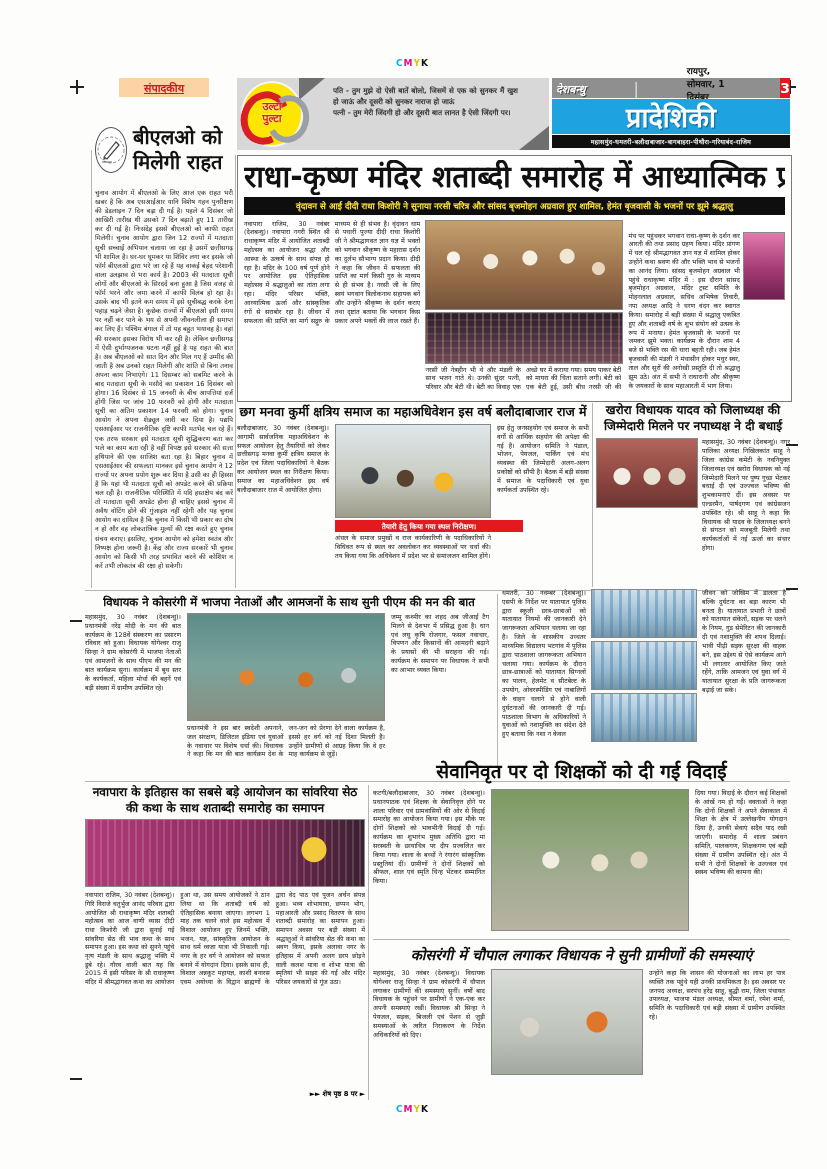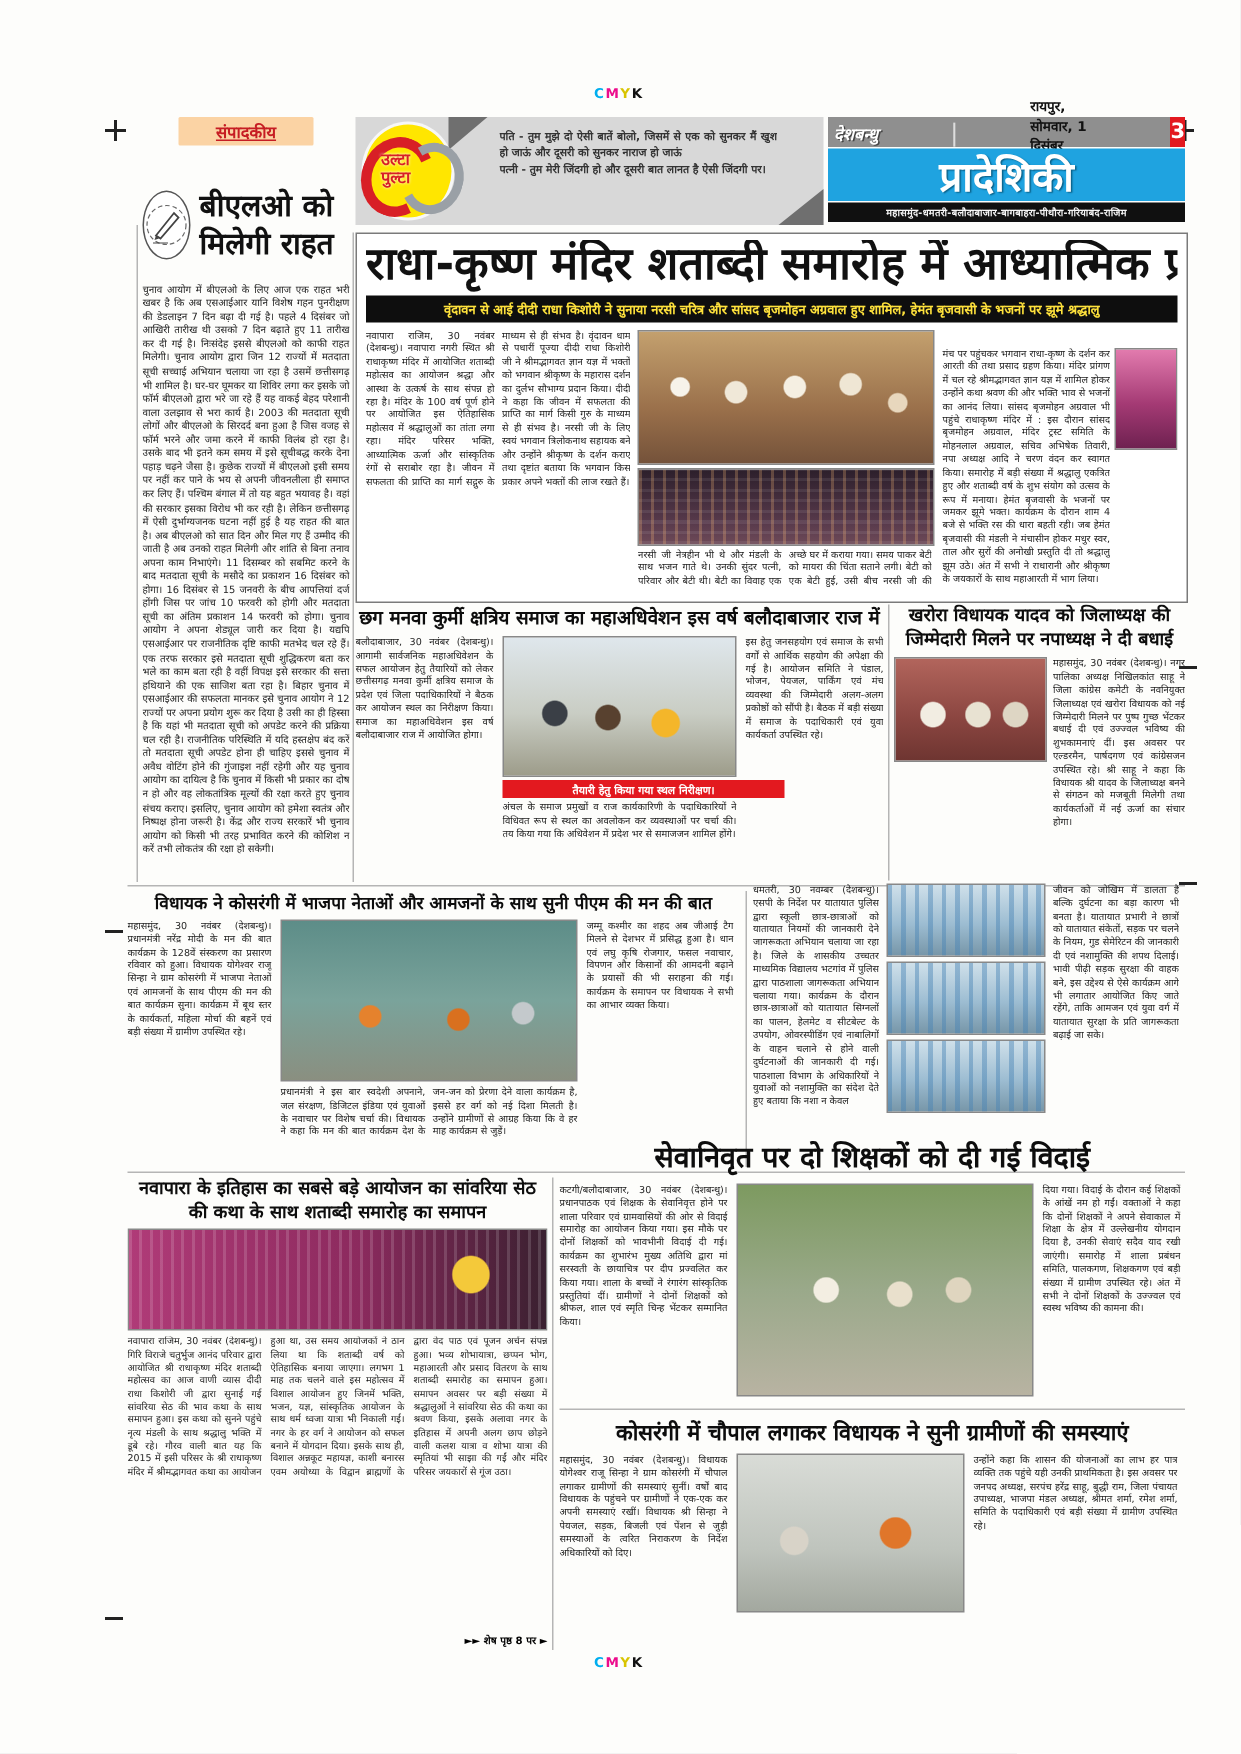--- a/index.html
+++ b/index.html
@@ -22,21 +22,21 @@
   .ed-title{font-size:20px;font-weight:bold;line-height:1.25;}
   .joke-box{background:#d8d8d8;}
   .tri{position:absolute;width:0;height:0;}
   .joke-text{font-size:7.2px;line-height:1.5;font-weight:bold;color:#333;white-space:pre-line;text-align:justify;}
   .logo-circle{position:absolute;width:58px;height:62px;background:#ffe600;border-radius:50%;
                box-shadow:0 0 0 2px #f7f7f7;}
   .arrowL{position:absolute;width:34px;height:40px;border:7px solid #d81f26;border-right-color:transparent;
           border-radius:50%;transform:rotate(20deg);}
   .arrowR{position:absolute;width:30px;height:36px;border:6px solid #9aa0a6;border-left-color:transparent;
           border-radius:50%;transform:rotate(15deg);}
-  .logo-txt{position:absolute;color:#d81f26;font-weight:bold;font-size:11px;line-height:1.05;text-align:left;
+  .logo-txt{position:absolute;color:#d81f26;font-weight:bold;font-size:11px;line-height:1.05;text-align:center;
             text-shadow:0 0 2px #fff;}
   .strip-grey{background:#8f8f8f;color:#1a1a1a;}
   .masthead{color:#fff;font-weight:bold;font-size:11px;font-style:italic;text-shadow:1px 1px 0 #444;}
   .edition{font-size:9px;font-weight:bold;color:#111;}
   .pageno{background:#e3191f;color:#fff;font-weight:bold;font-size:14px;text-align:center;}
   .section-box{background:#1fa3e0;display:flex;align-items:center;justify-content:center;}
   .section-title{color:#fff;font-weight:bold;font-size:27px;text-shadow:1px 1px 1px #0a5f86;}
   .strip-black{background:#101010;color:#f5f5f5;font-size:6.4px;font-weight:bold;text-align:center;
                display:flex;align-items:center;justify-content:center;letter-spacing:.2px;}
   
@@ -238,21 +238,21 @@
     <div style="display:flex;gap:6px;margin-top:5px;">
       <div class="copy" style="width:112px;height:142px;">कटगी/बलौदाबाजार, 30 नवंबर (देशबन्धु)। प्रधानपाठक एवं शिक्षक के सेवानिवृत्त होने पर शाला परिवार एवं ग्रामवासियों की ओर से विदाई समारोह का आयोजन किया गया। इस मौके पर दोनों शिक्षकों को भावभीनी विदाई दी गई। कार्यक्रम का शुभारंभ मुख्य अतिथि द्वारा मां सरस्वती के छायाचित्र पर दीप प्रज्वलित कर किया गया। शाला के बच्चों ने रंगारंग सांस्कृतिक प्रस्तुतियां दीं। ग्रामीणों ने दोनों शिक्षकों को श्रीफल, शाल एवं स्मृति चिन्ह भेंटकर सम्मानित किया।</div>
       <div class="ph ph-farewell" style="width:196px;height:140px;"></div>
       <div class="copy" style="width:92px;height:142px;">दिया गया। विदाई के दौरान कई शिक्षकों के आंखें नम हो गईं। वक्ताओं ने कहा कि दोनों शिक्षकों ने अपने सेवाकाल में शिक्षा के क्षेत्र में उल्लेखनीय योगदान दिया है, उनकी सेवाएं सदैव याद रखी जाएंगी। समारोह में शाला प्रबंधन समिति, पालकगण, शिक्षकगण एवं बड़ी संख्या में ग्रामीण उपस्थित रहे। अंत में सभी ने दोनों शिक्षकों के उज्ज्वल एवं स्वस्थ भविष्य की कामना की।</div>
     </div>
   </div>
 
   <div class="hrule" style="left:373px;top:939px;width:417px;"></div>
 
   <div class="abs" style="left:373px;top:944px;width:417px;height:156px;overflow:hidden;">
-    <div class="hl nowrap" style="font-size:14.5px;text-align:center;">कोसरंगी में चौपाल लगाकर विधायक ने सुनी ग्रामीणों की समस्याएं</div>
+    <div class="hl nowrap" style="font-size:14.5px;text-align:center;font-style:italic;">कोसरंगी में चौपाल लगाकर विधायक ने सुनी ग्रामीणों की समस्याएं</div>
     <div style="display:flex;gap:6px;margin-top:5px;">
       <div class="copy" style="width:112px;height:122px;">महासमुंद, 30 नवंबर (देशबन्धु)। विधायक योगेश्वर राजू सिन्हा ने ग्राम कोसरंगी में चौपाल लगाकर ग्रामीणों की समस्याएं सुनीं। वर्षों बाद विधायक के पहुंचने पर ग्रामीणों ने एक-एक कर अपनी समस्याएं रखीं। विधायक श्री सिन्हा ने पेयजल, सड़क, बिजली एवं पेंशन से जुड़ी समस्याओं के त्वरित निराकरण के निर्देश अधिकारियों को दिए।</div>
       <div class="ph ph-chaupal" style="width:150px;height:104px;"></div>
       <div class="copy" style="width:136px;height:122px;">उन्होंने कहा कि शासन की योजनाओं का लाभ हर पात्र व्यक्ति तक पहुंचे यही उनकी प्राथमिकता है। इस अवसर पर जनपद अध्यक्ष, सरपंच हरेंद्र साहू, बुद्धी राम, जिला पंचायत उपाध्यक्ष, भाजपा मंडल अध्यक्ष, श्रीमत शर्मा, रमेश शर्मा, समिति के पदाधिकारी एवं बड़ी संख्या में ग्रामीण उपस्थित रहे।</div>
     </div>
   </div>
 
   <div class="abs cmyk" style="left:396px;top:1104px;">
     <span style="color:#00aeef">C</span><span style="color:#ec0c8c">M</span><span style="color:#d8c400">Y</span><span style="color:#111">K</span>
   </div>

